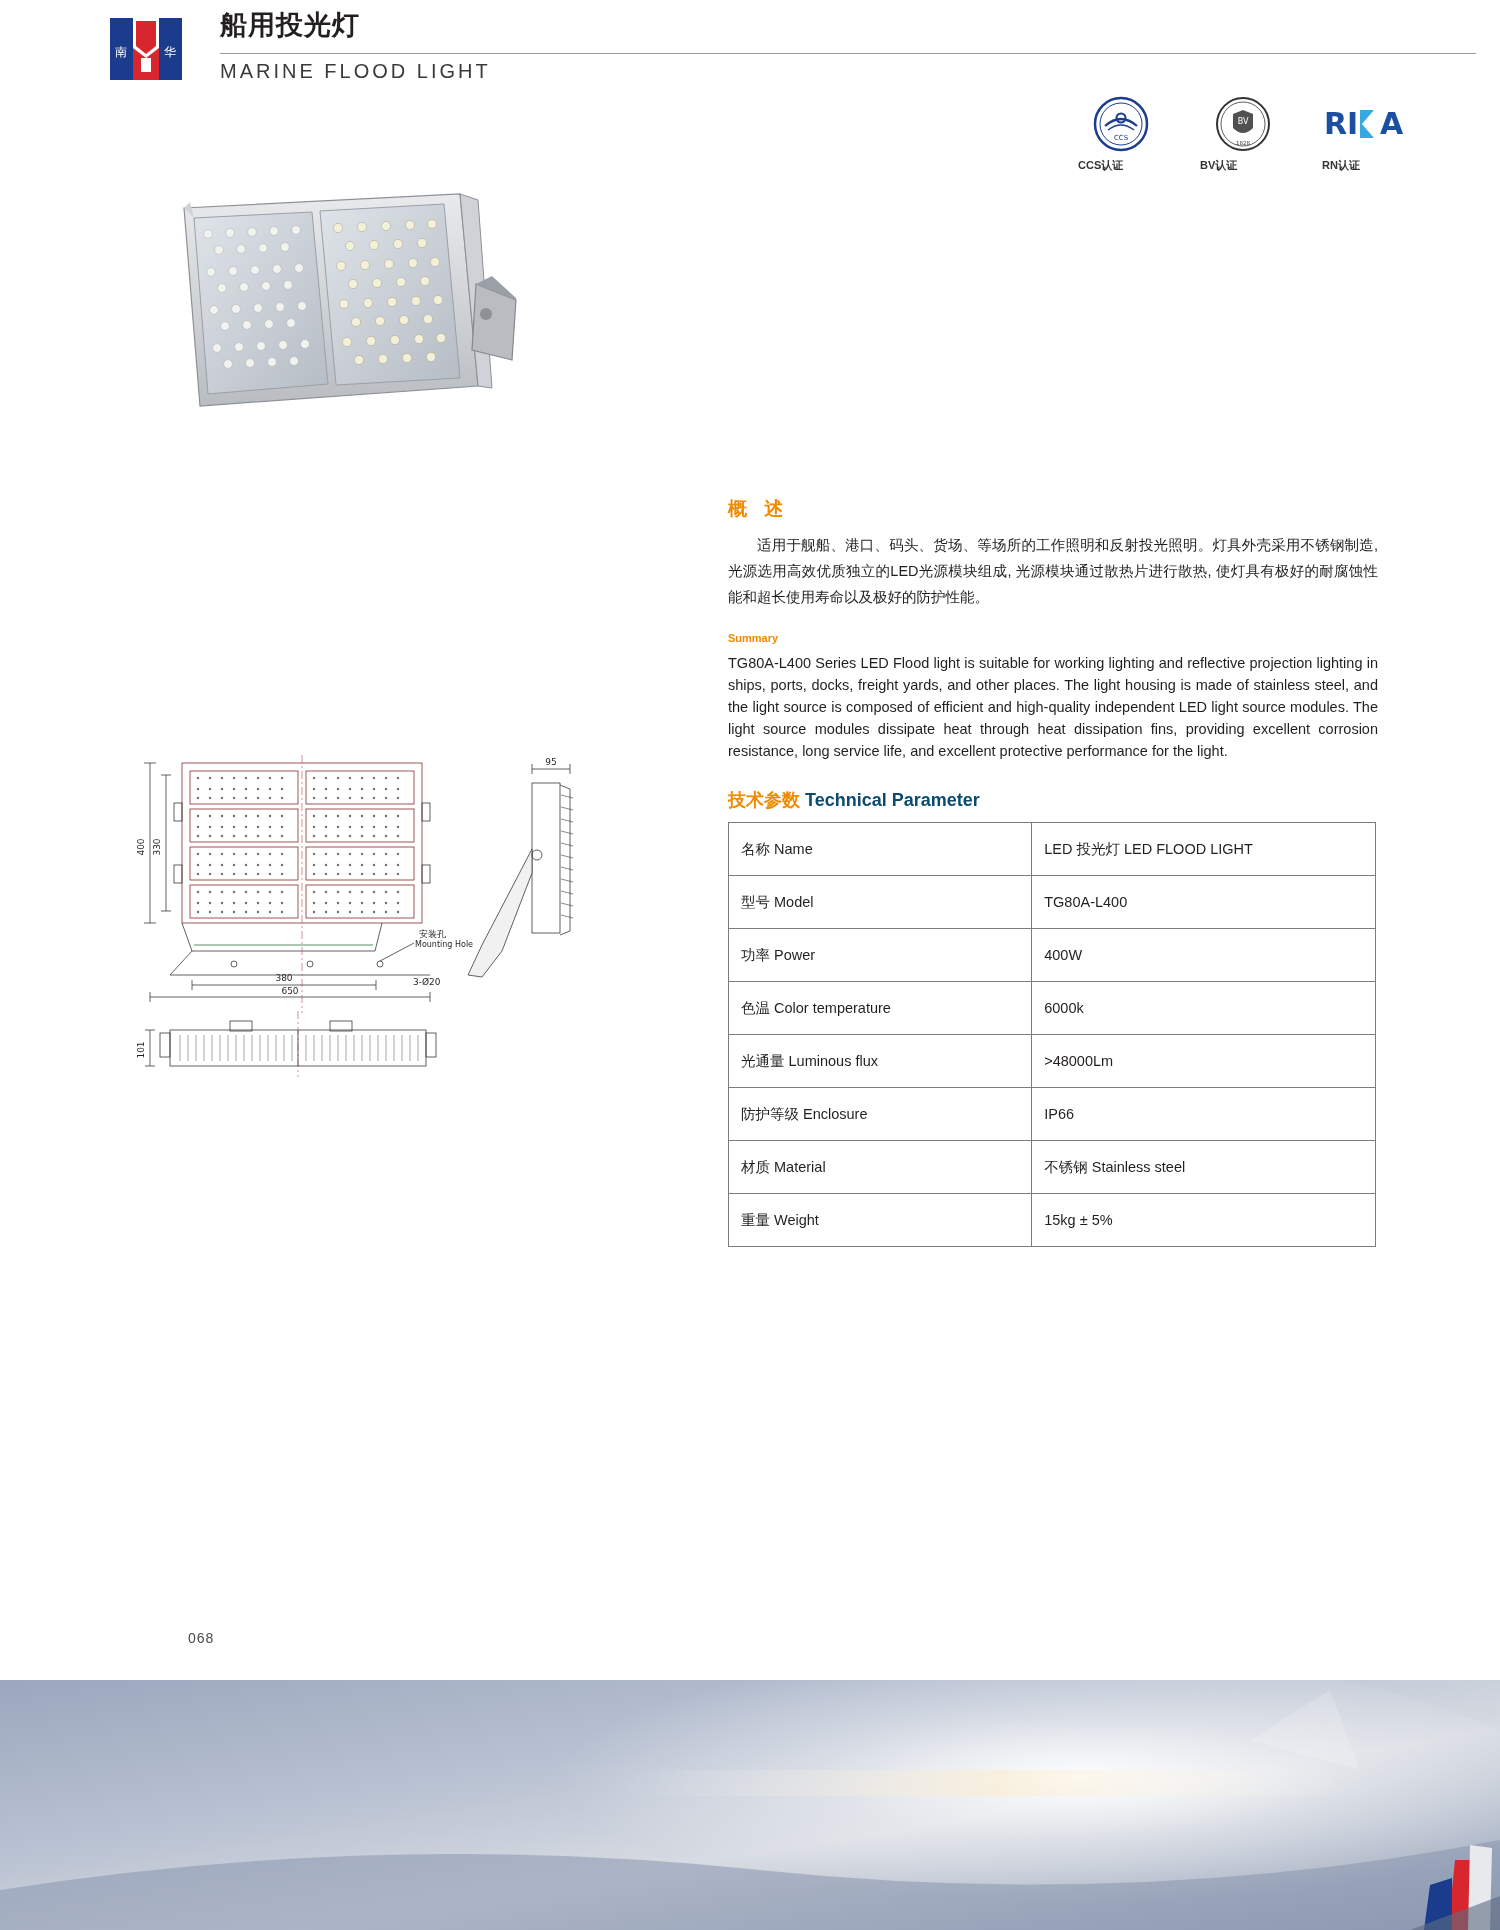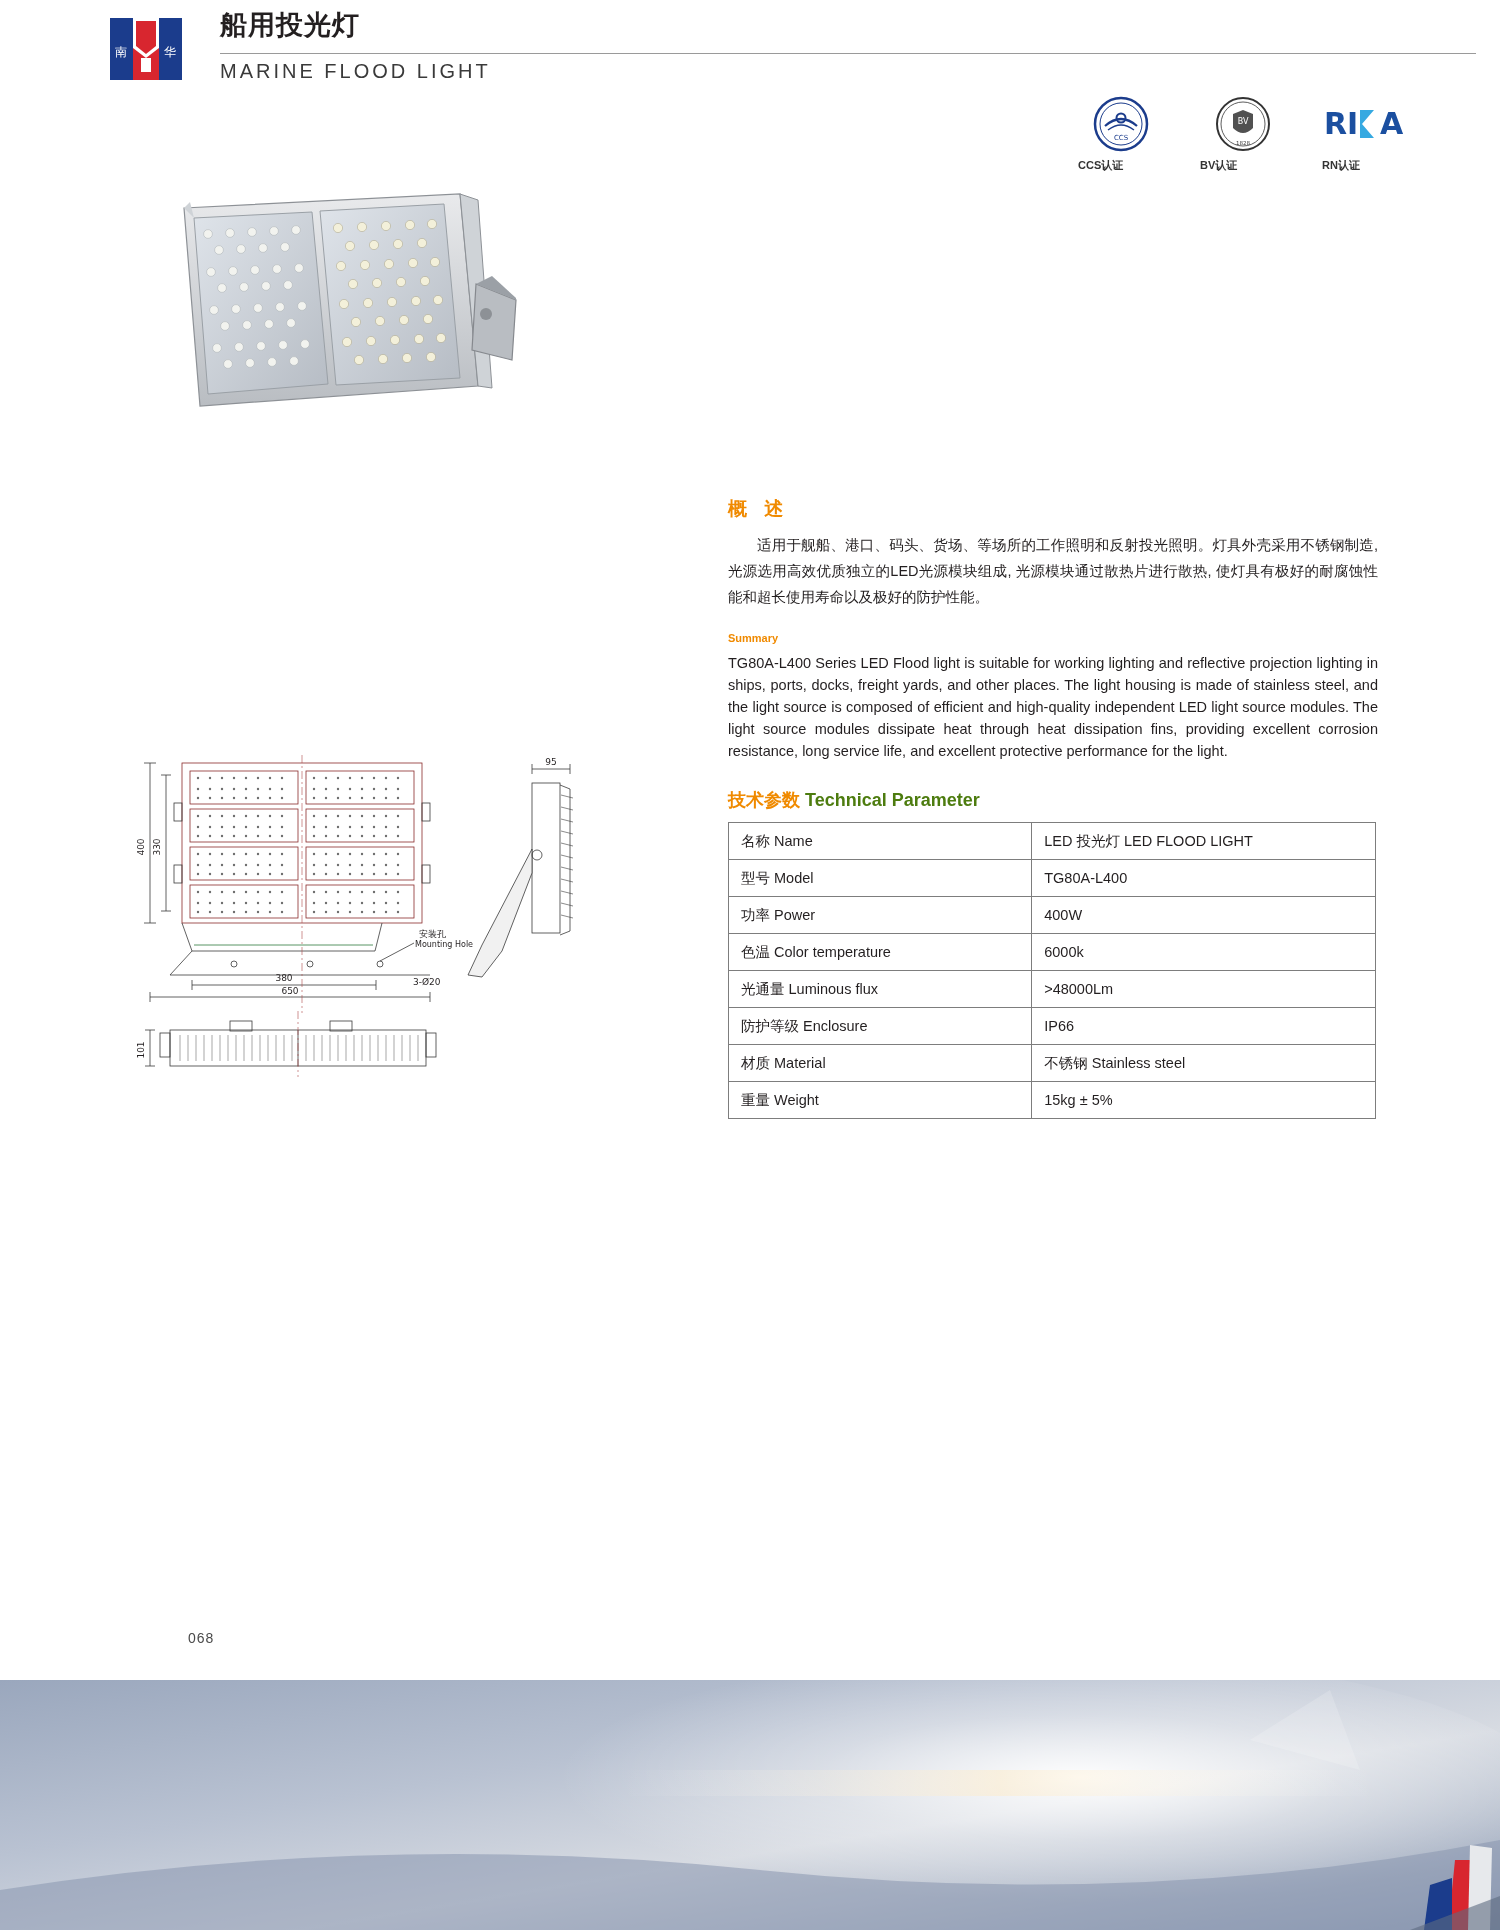--- a/index.html
+++ b/index.html
@@ -145,31 +145,31 @@
     color: #231f20;
     text-align: justify;
     margin: 0 0 26px 0;
   }
   .tech-head {
     font-size: 18px;
     font-weight: bold;
     margin-bottom: 10px;
   }
   .tech-head .cn { color: #f08a00; }
-  .tech-head .en { color: #4d7c0f; }
+  .tech-head .en { color: #0c4a6e; }
 
   
   table.spec {
     border-collapse: collapse;
     width: 648px;
     font-size: 14.5px;
   }
   table.spec td {
     border: 1px solid #7d7d7d;
-    padding: 8px 12px;
+    padding: 16px 12px;
     line-height: 20px;
     color: #231f20;
   }
   table.spec td.k { width: 300px; }
   table.spec td.v { width: 346px; }
 
   
   .pageno {
     position: absolute;
     left: 188px;

